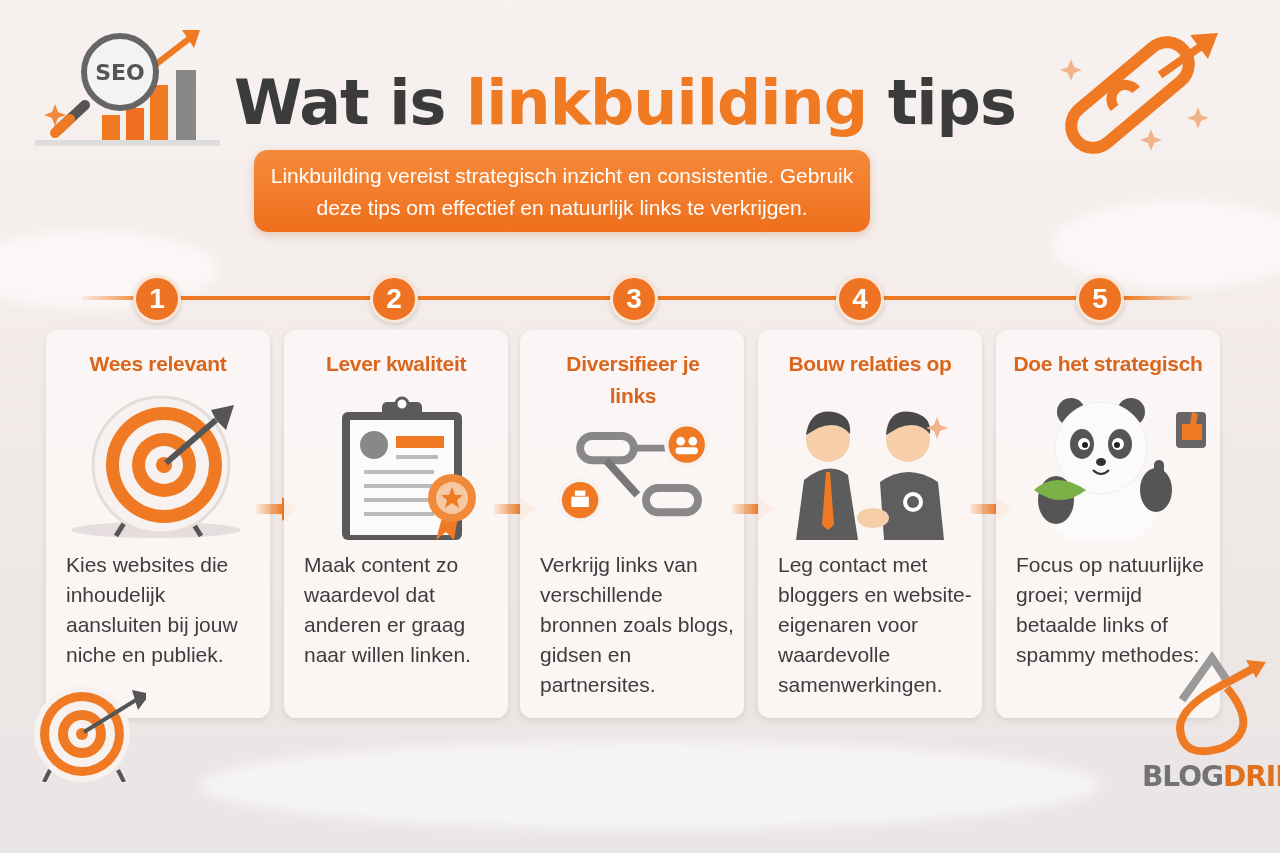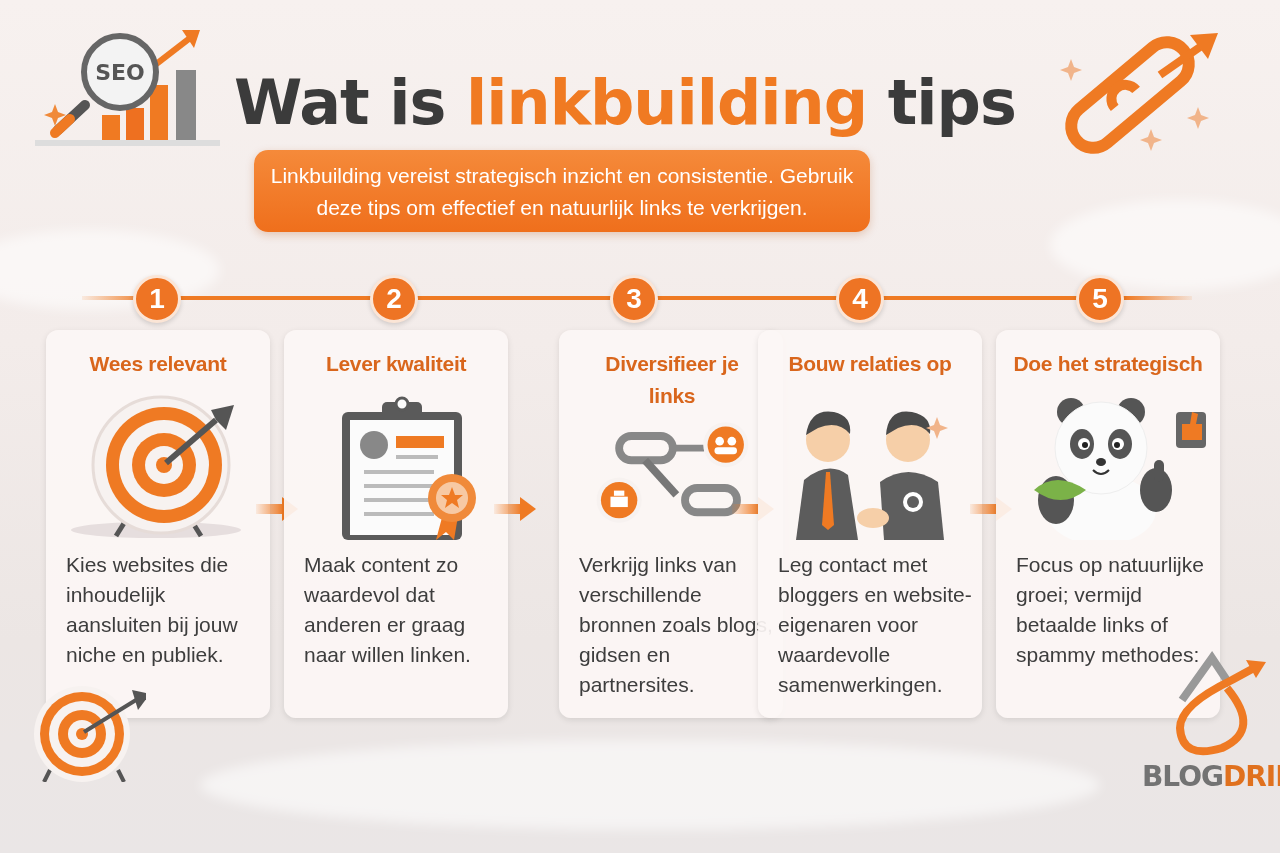--- a/index.html
+++ b/index.html
@@ -158,21 +158,21 @@
     <polygon points="158,97 161,105 169,105 163,110 165,118 158,113 151,118 153,110 147,105 155,105" fill="#ef7a23"></polygon>
   </svg>
   <div class="card-text">Maak content zo waardevol dat anderen er graag naar willen linken.</div>
 </div>
 
 <svg class="arrow" style="left:494px;" viewBox="0 0 42 24">
   <rect x="0" y="7" width="28" height="10" fill="url(#ag)"></rect>
     <polygon points="26,0 42,12 26,24" fill="#ef7a23"></polygon>
 </svg>
 
-<div class="card" style="left:520px;margin-left:39px;">
+<div class="card" style="left:520px;">
   <div class="card-title" style="width:170px;left:28px;">Diversifieer je links</div>
   <svg class="illus" viewBox="0 0 206 150" style="top:80px;height:130px;">
     <rect x="42" y="30" width="62" height="28" rx="14" fill="none" stroke="#888" stroke-width="9"></rect>
     <line x1="104" y1="44" x2="140" y2="44" stroke="#888" stroke-width="8"></line>
     <line x1="72" y1="58" x2="108" y2="98" stroke="#777" stroke-width="9"></line>
     <rect x="118" y="90" width="60" height="28" rx="14" fill="none" stroke="#888" stroke-width="9"></rect>
     <circle cx="165" cy="40" r="26" fill="#f7f2f0"></circle>
     <circle cx="165" cy="40" r="21" fill="#ef7a23"></circle>
     <circle cx="158" cy="36" r="5" fill="#fff"></circle>
       <circle cx="172" cy="36" r="5" fill="#fff"></circle>

